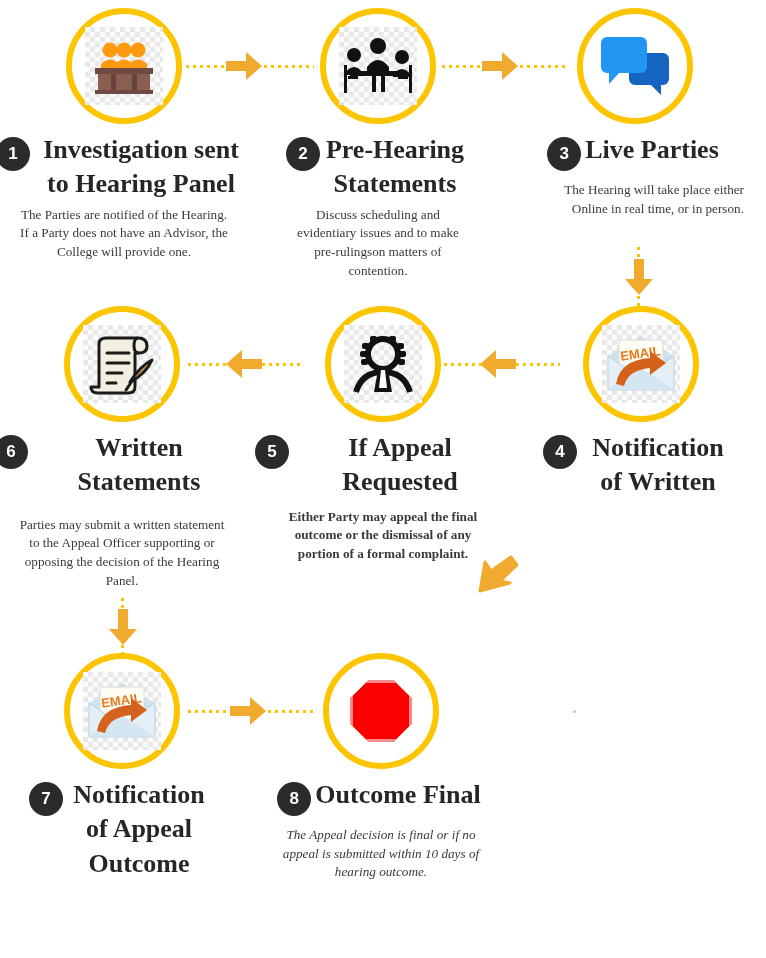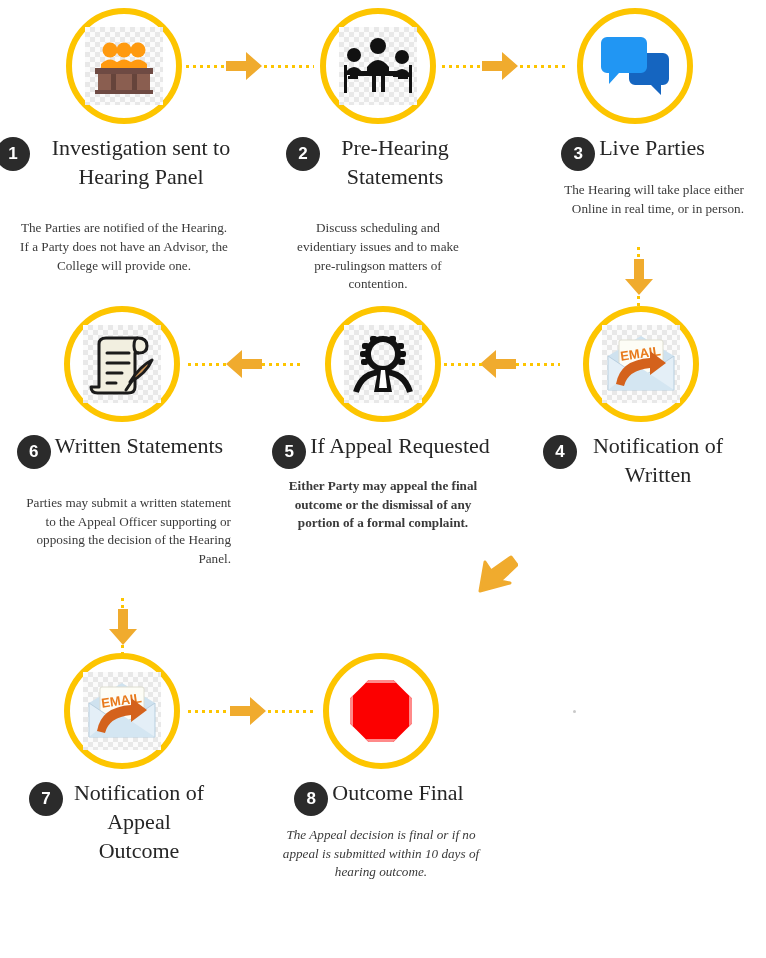--- a/index.html
+++ b/index.html
@@ -75,35 +75,35 @@
     font-family: "Liberation Sans", sans-serif;
     font-weight: bold;
     font-size: 17px;
     display: flex;
     align-items: center;
     justify-content: center;
     margin-top: 4px;
   }
   .heading {
     font-family: "Liberation Serif", serif;
-    font-weight: normal;
-    font-size: 22px;
+    font-weight: bold;
+    font-size: 26px;
     line-height: 1.32;
     color: #262626;
     text-align: center;
     padding: 0 4px;
     flex: 0 1 auto;
   }
   .desc {
     font-family: "Liberation Serif", serif;
     font-size: 13.2px;
     line-height: 1.42;
     color: #3a3a3a;
     text-align: center;
-    margin-top: 28px;
+    margin-top: 4px;
     width: 212px;
   }
 
   
   .conn { position: absolute; z-index: 1; }
   .dot-h {
     position: absolute;
     height: 3px;
     background-image: linear-gradient(to right, #fdc500 0 3px, transparent 3px 7px);
     background-size: 7px 3px;
@@ -322,21 +322,21 @@
           </g>
           <path d="M66 28 q-6 14 -22 22 q10 -16 22 -22 Z" fill="#c79156" stroke="#1b1b1b" stroke-width="3" stroke-linejoin="round"></path>
           <line x1="48" y1="46" x2="40" y2="58" stroke="#1b1b1b" stroke-width="3" stroke-linecap="round"></line>
         </svg>
       </div>
     </div>
     <div class="title-row">
       <div class="badge">6</div>
       <div class="heading">Written Statements</div>
     </div>
-    <div class="desc" style="width:218px; margin-top:25px;text-align:right;">Parties may submit a written statement to the Appeal Officer supporting or opposing the decision of the Hearing Panel.</div>
+    <div class="desc" style="width:218px; margin-top:16px;">Parties may submit a written statement to the Appeal Officer supporting or opposing the decision of the Hearing Panel.</div>
   </div>
 
   <div class="step" style="left:-6px; top:653px;">
     <div class="circle">
       <div class="icon-box checker">
         <svg width="74" height="64" viewBox="0 0 74 64">
           <path d="M4 24 L37 4 L70 24 L70 58 L4 58 Z" fill="#cfe2ef"></path>
           <rect x="15" y="8" width="44" height="34" rx="2" fill="#fdfdf6" stroke="#dcdcd0"></rect>
           <text x="37" y="26" font-family="'Liberation Sans',sans-serif" font-size="13" font-weight="bold" fill="#e8791a" text-anchor="middle" transform="rotate(-8 37 26)">EMAIL</text>
           <path d="M4 24 L37 46 L70 24 L70 58 L4 58 Z" fill="#e4eff7" stroke="#b9cfdf"></path>

